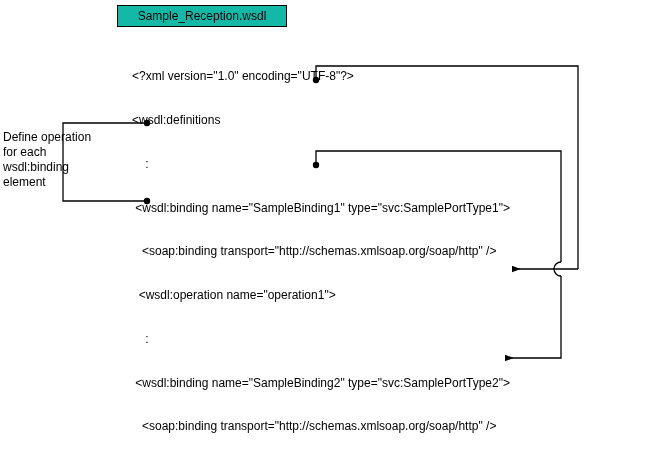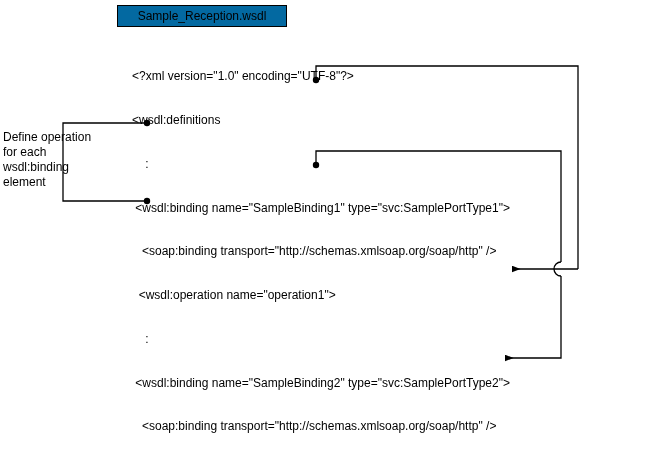--- a/index.html
+++ b/index.html
@@ -21,21 +21,21 @@
     position: absolute;
     left: 117px;
     top: 5px;
     width: 170px;
     height: 22px;
     border: 1px solid #000000;
     box-sizing: border-box;
     display: flex;
     align-items: center;
     justify-content: center;
-    background: #0369a1;
+    background: #14b8a6;
   }
   #title-box .label {
     font-size: 12px;
     color: #000000;
     letter-spacing: 0px;
     white-space: nowrap;
   }
 
   
   #annotation-label {

